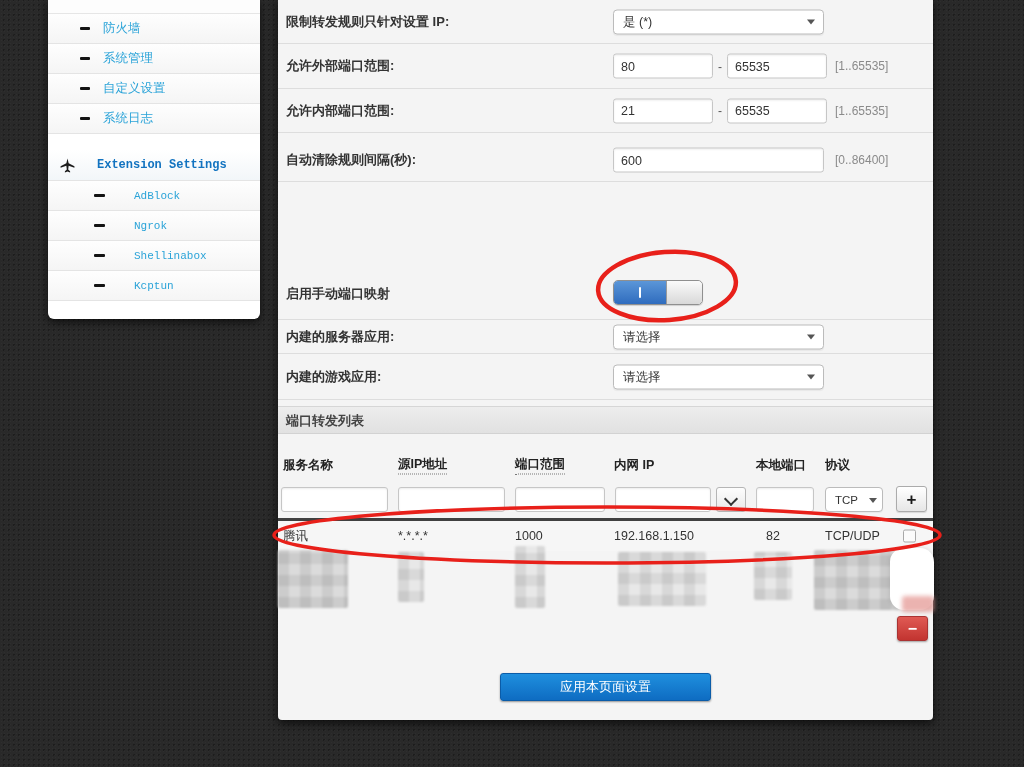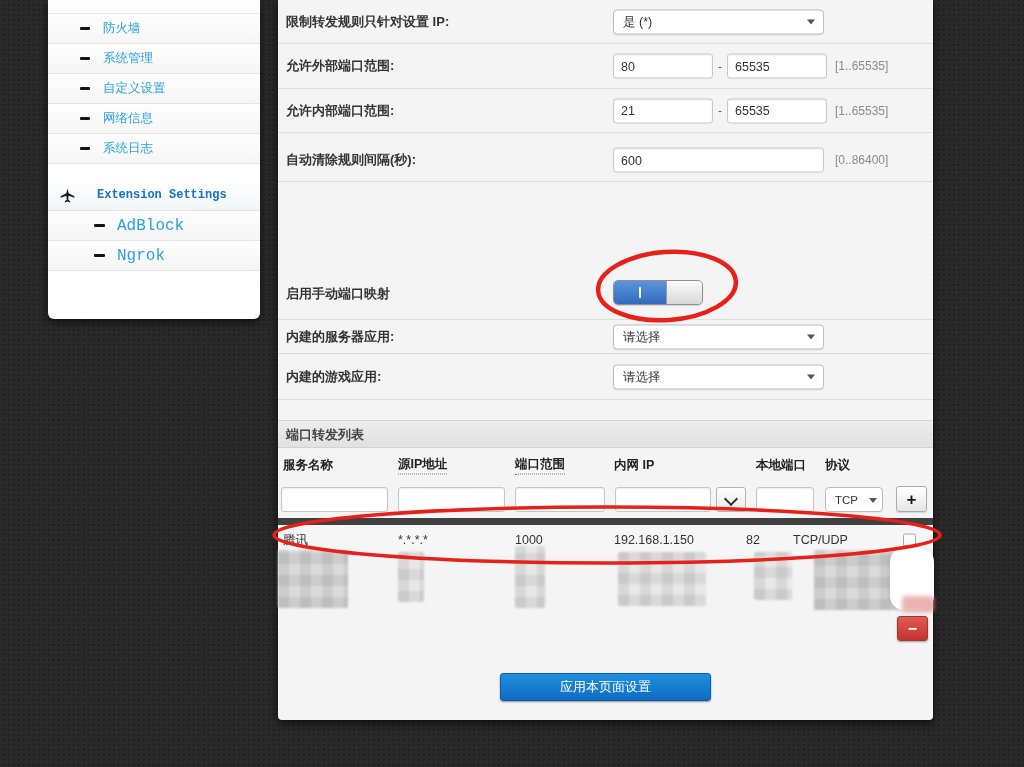--- a/index.html
+++ b/index.html
@@ -24,21 +24,21 @@
   .side-item{
     height:30px;box-sizing:border-box;border-bottom:1px solid #e4e4e4;
     display:flex;align-items:center;
     background:linear-gradient(#fefefe,#f5f5f5);
     cursor:pointer;
   }
   .dash{display:inline-block;width:10px;height:3px;background:#141414;border-radius:1px;flex:none;}
   .side-item .dash{margin-left:32px;}
   .side-item.sub .dash{margin-left:46px;width:11px;}
   .side-item .lbl{margin-left:13px;color:#2aa3d8;font-size:12.5px;}
-  .side-item.sub .lbl{margin-left:12px;font-family:"Liberation Mono","DejaVu Sans Mono",monospace;font-size:16px;color:#2aa3d8;}
+  .side-item.sub .lbl{margin-left:29px;font-family:"Liberation Mono","DejaVu Sans Mono",monospace;font-size:11px;color:#2aa3d8;}
   .side-item.ext{height:31px;background:linear-gradient(#ffffff,#f2f6f9);margin-top:16px;}
   .side-item.ext .lbl{margin-left:22px;font-family:"Liberation Mono","DejaVu Sans Mono",monospace;font-weight:bold;font-size:12px;color:#1273c0;}
   .plane{margin-left:12px;flex:none;width:15px;height:15px;}
   
   .panel{
     position:absolute;left:278px;top:0;width:655px;height:720px;
     background:#f4f4f4;border-radius:0 0 4px 4px;
     box-shadow:0 3px 10px rgba(0,0,0,.7);
   }
   .row{position:absolute;left:0;width:100%;box-sizing:border-box;border-bottom:1px solid #ddd;}
@@ -132,41 +132,45 @@
   <div class="side-item">
     <span class="dash"></span>
     <span class="lbl">系统管理</span>
   </div>
   <div class="side-item">
     <span class="dash"></span>
     <span class="lbl">自定义设置</span>
   </div>
   <div class="side-item">
     <span class="dash"></span>
-    <span class="lbl">网络信息</span>
-  </div>
-  <div class="side-item">
-    <span class="dash"></span>
     <span class="lbl">系统日志</span>
   </div>
 
   <div class="side-item ext">
     <svg class="plane" viewBox="0 0 26 26">
       <path fill="#1c1c1c" d="M13 1 L15 9 L25 14.5 L25 17 L15 13.5 L14.2 20 L17.5 23 L17.5 25 L13 23.6 L8.5 25 L8.5 23 L11.8 20 L11 13.5 L1 17 L1 14.5 L11 9 Z"></path>
     </svg>
     <span class="lbl">Extension Settings</span>
   </div>
 
   <div class="side-item sub">
     <span class="dash"></span>
     <span class="lbl">AdBlock</span>
   </div>
   <div class="side-item sub">
     <span class="dash"></span>
     <span class="lbl">Ngrok</span>
+  </div>
+  <div class="side-item sub">
+    <span class="dash"></span>
+    <span class="lbl">Shellinabox</span>
+  </div>
+  <div class="side-item sub">
+    <span class="dash"></span>
+    <span class="lbl">Kcptun</span>
   </div>
 </div>
 
 <div class="panel">
 
   <div class="row" style="top:0;height:44px;">
     <span class="flabel">限制转发规则只针对设置 IP:</span>
     <div class="ctrl">
       <div class="sel w211">
         <span>是 (*)</span>
@@ -228,21 +232,21 @@
   <div class="row" style="top:354px;height:46px;">
     <span class="flabel">内建的游戏应用:</span>
     <div class="ctrl">
       <div class="sel w211">
         <span>请选择</span>
         <span class="caret"></span>
       </div>
     </div>
   </div>
 
-  <div class="secbar" style="top:420px;">端口转发列表</div>
+  <div class="secbar" style="top:406px;">端口转发列表</div>
 
   <div style="position:absolute;top:482px;left:0;width:100%;height:36px;">
     <input class="tin" style="position: absolute; left: 3px; top: 5px; width: 107px;">
     <input class="tin" style="position: absolute; left: 120px; top: 5px; width: 107px;">
     <input class="tin" style="position: absolute; left: 237px; top: 5px; width: 90px;">
     <input class="tin" style="position: absolute; left: 337px; top: 5px; width: 96px;">
     <div class="chevbtn" style="left:438px;top:5px;">
       <span class="chev"></span>
     </div>
     <input class="tin" style="position: absolute; left: 478px; top: 5px; width: 58px;">
@@ -257,27 +261,27 @@
 
   <div style="position:absolute;top:448px;left:0;width:100%;height:34px;">
     <span class="th" style="left:5px;">服务名称</span>
     <span class="th tip" style="left:120px;">源IP地址</span>
     <span class="th tip" style="left:237px;">端口范围</span>
     <span class="th" style="left:336px;">内网 IP</span>
     <span class="th" style="left:478px;">本地端口</span>
     <span class="th" style="left:547px;">协议</span>
   </div>
 
-  <div style="position:absolute;top:518px;left:0;width:100%;height:30px;background:#f6f6f6;border-top:7px solid #404040;">
+  <div style="position:absolute;top:518px;left:0;width:100%;height:30px;background:#f6f6f6;border-top:3px solid #404040;">
     <span class="td" style="left:5px;">腾讯</span>
     <span class="td" style="left:120px;">*.*.*.*</span>
     <span class="td" style="left:237px;">1000</span>
     <span class="td" style="left:336px;text-align:right;">192.168.1.150</span>
-    <span class="td" style="left:468px;">82</span>
-    <span class="td" style="left:515px;">TCP/UDP</span>
+    <span class="td" style="left:488px;">82</span>
+    <span class="td" style="left:547px;">TCP/UDP</span>
     <span class="checkbox"></span>
   </div>
 
   <div class="mosaic dark" style="left:0;top:550px;width:70px;height:58px;"></div>
   <div class="mosaic" style="left:120px;top:552px;width:26px;height:50px;"></div>
   <div class="mosaic" style="left:237px;top:546px;width:30px;height:62px;"></div>
   <div class="mosaic" style="left:340px;top:552px;width:88px;height:54px;"></div>
   <div class="mosaic" style="left:476px;top:552px;width:38px;height:48px;"></div>
   <div class="mosaic dark" style="left:536px;top:550px;width:86px;height:60px;"></div>
   <div class="blob" style="left:612px;top:548px;width:44px;height:62px;"></div>

